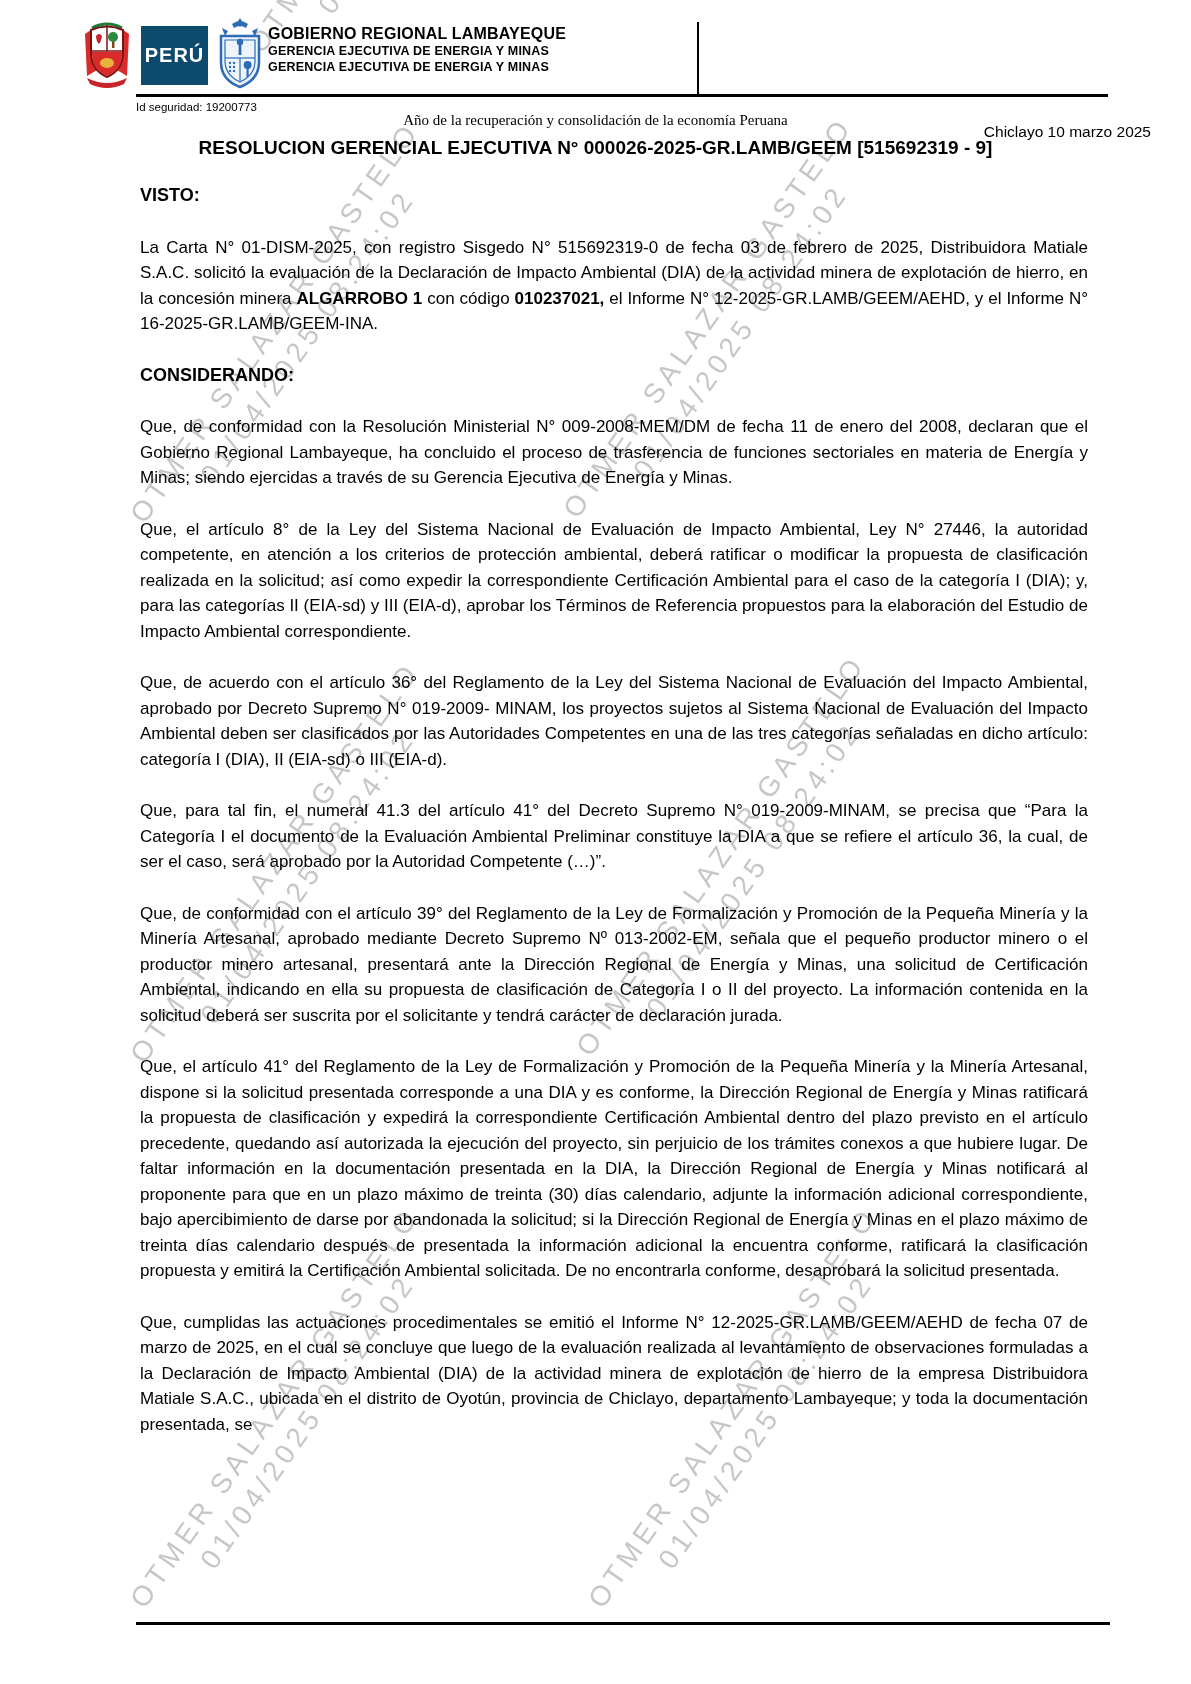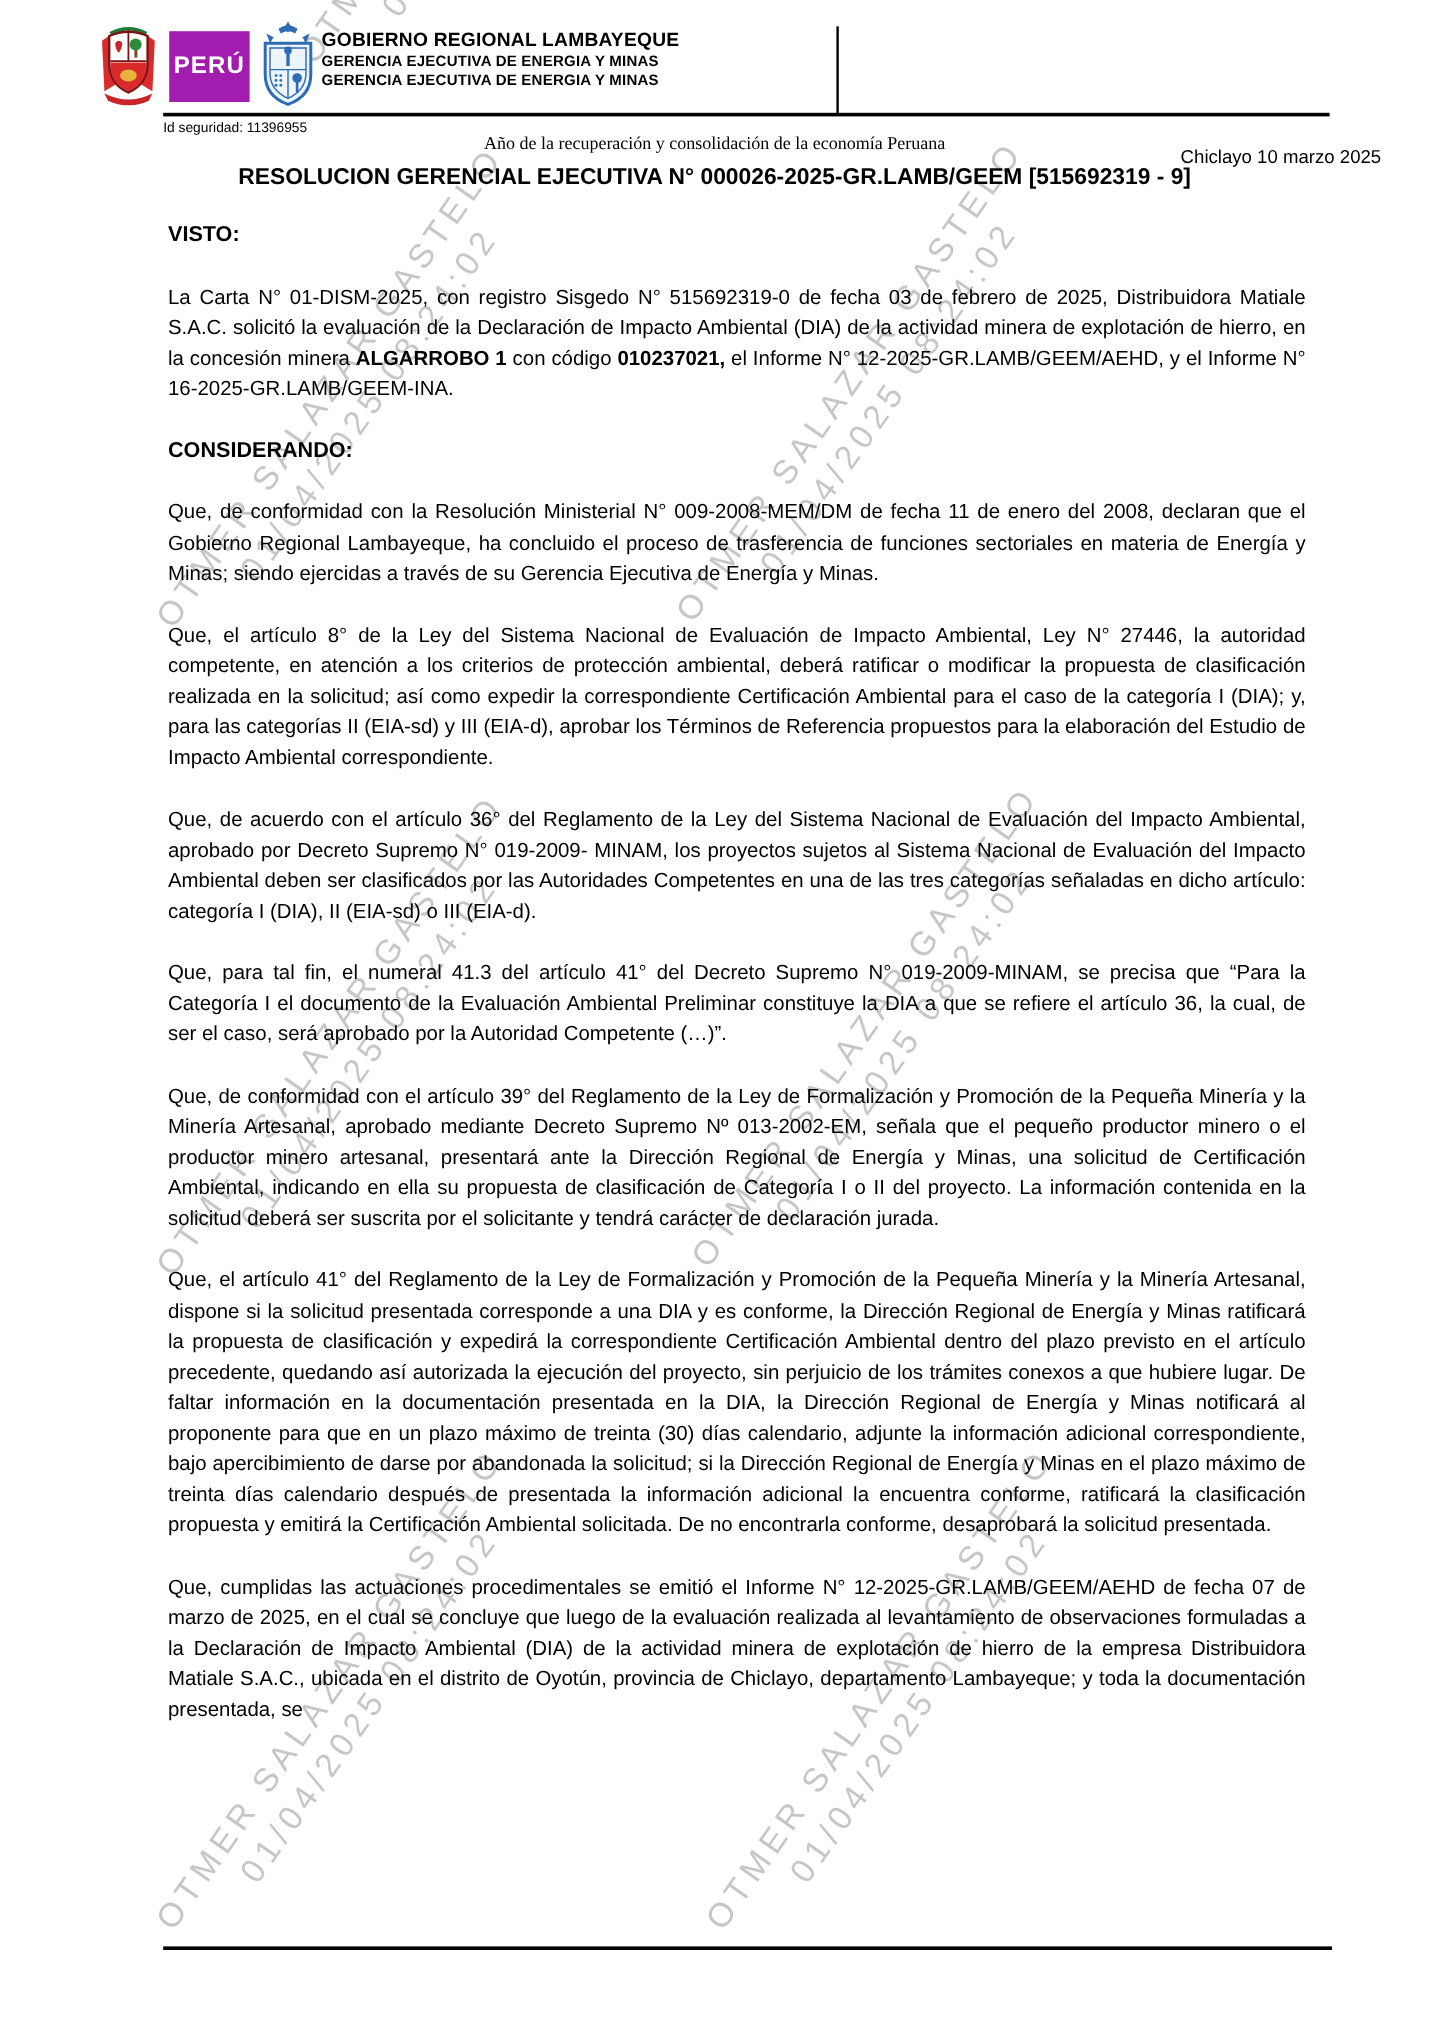--- a/index.html
+++ b/index.html
@@ -8,21 +8,21 @@
 
   
   .wm{position:absolute;width:560px;transform:rotate(-55deg);transform-origin:center;
       color:#c6c6c6;z-index:0;pointer-events:none;}
   .wm .l1,.wm .l2{display:block;font-size:28px;letter-spacing:5px;white-space:nowrap;}
   .wm .l2{margin-left:72px;margin-top:3px;}
 
   
   .hdr-el{position:absolute;z-index:2;}
   .arms{left:80px;top:18px;width:54px;height:70px;}
-  .peru-box{left:141px;top:26px;width:67px;height:59px;background:#a21caf;
+  .peru-box{left:141px;top:26px;width:67px;height:59px;background:#0c4a6e;
             display:flex;align-items:center;justify-content:center;}
   .peru-box span{color:#fff;font-weight:bold;font-size:20px;letter-spacing:1px;}
   .lamb{left:214px;top:16px;width:52px;height:74px;}
   .org{left:268px;top:24px;line-height:1.25;}
   .org .o1{font-size:16px;font-weight:bold;letter-spacing:.2px;}
   .org .o2{font-size:12.5px;font-weight:bold;margin-top:0;letter-spacing:.2px;}
   .vrule{left:697px;top:22px;width:2px;height:74px;background:#000;}
   .hrule{left:136px;top:94px;width:972px;height:3px;background:#000;}
   .idseg{left:136px;top:101px;font-size:11.5px;}
 
@@ -115,21 +115,21 @@
   </svg>
 
   <div class="hdr-el org">
     <div class="o1">GOBIERNO REGIONAL LAMBAYEQUE</div>
     <div class="o2">GERENCIA EJECUTIVA DE ENERGIA Y MINAS</div>
     <div class="o2">GERENCIA EJECUTIVA DE ENERGIA Y MINAS</div>
   </div>
 
   <div class="hdr-el vrule"></div>
   <div class="hdr-el hrule"></div>
-  <div class="hdr-el idseg">Id seguridad: 11396955</div>
+  <div class="hdr-el idseg">Id seguridad: 19200773</div>
 
   <div class="motto">Año de la recuperación y consolidación de la economía Peruana</div>
   <div class="pdate">Chiclayo 10 marzo 2025</div>
   <h1 class="doc-title">RESOLUCION GERENCIAL EJECUTIVA N° 000026-2025-GR.LAMB/GEEM [515692319 - 9]</h1>
 
   <div class="main">
     <p class="heading">VISTO:</p>
     <p class="para"><span>La Carta N° 01-DISM-2025, con registro Sisgedo N° 515692319-0 de fecha 03 de febrero de 2025, Distribuidora Matiale S.A.C. solicitó la evaluación de la Declaración de Impacto Ambiental (DIA) de la actividad minera de explotación de hierro, en la concesión minera </span><span class="b">ALGARROBO 1</span><span> con código </span><span class="b">010237021,</span><span> el Informe N° 12-2025-GR.LAMB/GEEM/AEHD, y el Informe N° 16-2025-GR.LAMB/GEEM-INA.</span></p>
     <p class="heading">CONSIDERANDO:</p>
     <div>

